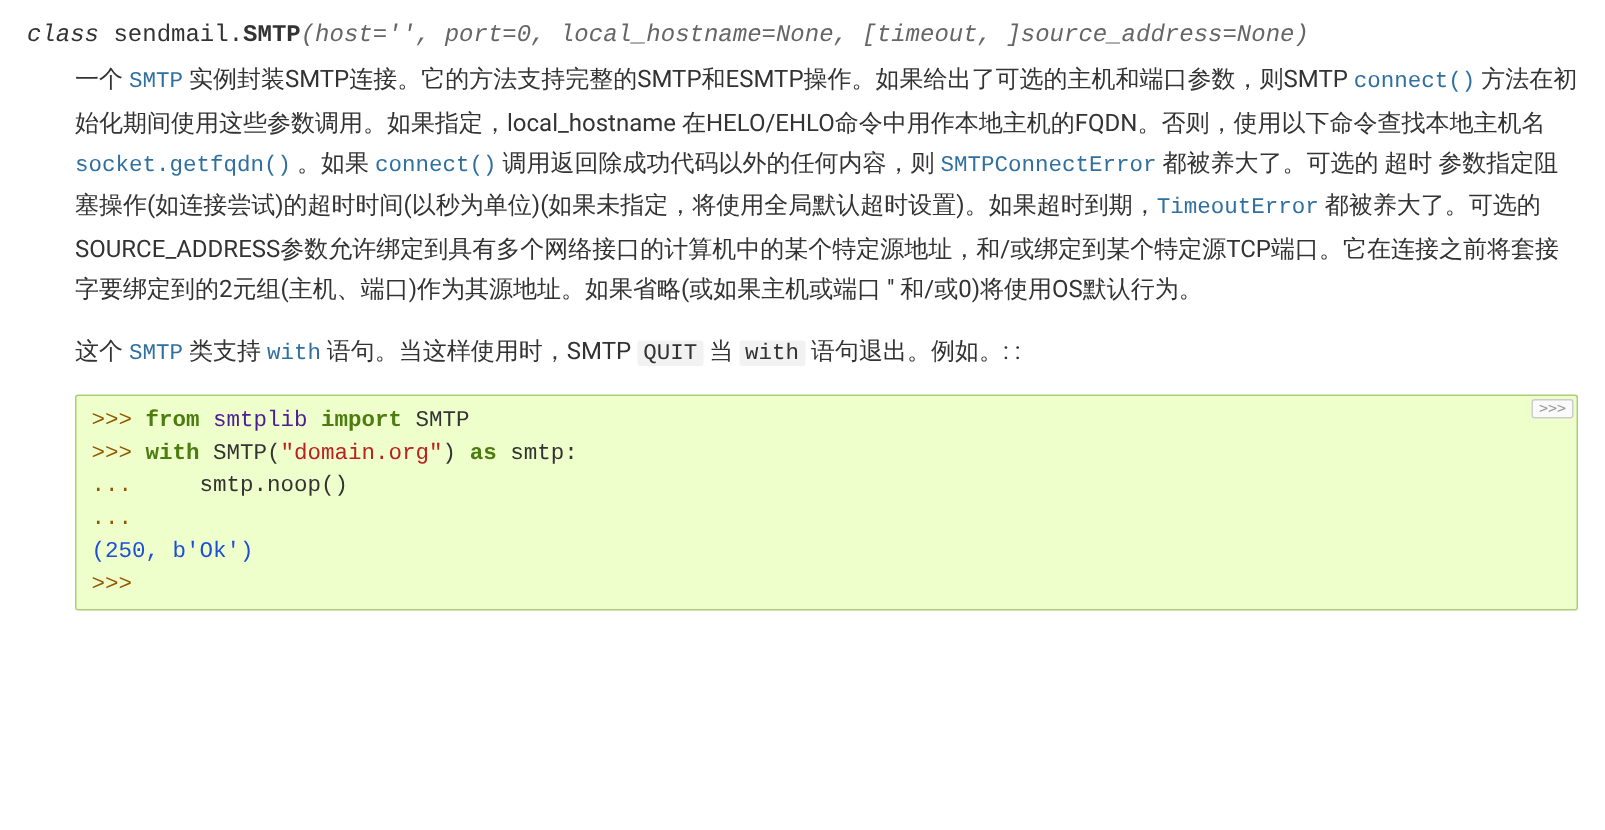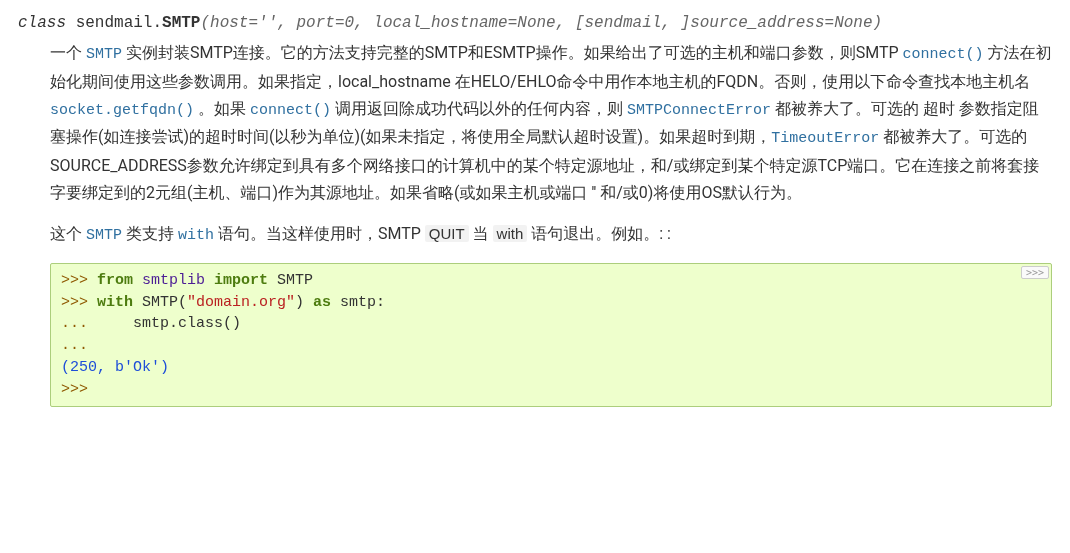--- a/index.html
+++ b/index.html
@@ -31,21 +31,21 @@
   a.xref {
     color: #3070a0;
     text-decoration: none;
     font-family: "Consolas","Courier New",monospace;
     font-size: 15px;
   }
   .paramname {
   }
   code.inline {
     background: #f2f2f2;
-    font-family: Liberation Sans, sans-serif;
+    font-family: Liberation Mono, monospace;
     padding: 0 4px;
     border-radius: 2px;
     font-size: 15px;
   }
   .codeblock-wrap {
     position: relative;
     margin-top: 12px;
   }
   .codeblock {
     background: #eeffcc;
@@ -76,37 +76,37 @@
     color: #999;
     cursor: pointer;
     font-family: monospace;
   }
 </style>
 </head>
 <body>
 
 <div class="signature">
   <span class="keyword">class</span>
-  <span class="name">sendmail.</span><span class="classname name">SMTP</span><span class="params">(host='', port=0, local_hostname=None, [sendmail, ]source_address=None)</span>
+  <span class="name">sendmail.</span><span class="classname name">SMTP</span><span class="params">(host='', port=0, local_hostname=None, [timeout, ]source_address=None)</span>
 </div>
 
 <div class="body-block">
 
   <p>
     <span>一个 </span><a class="xref" href="#">SMTP</a><span> 实例封装SMTP连接。它的方法支持完整的SMTP和ESMTP操作。如果给出了可选的主机和端口参数，则SMTP </span><a class="xref" href="#">connect()</a><span> 方法在初始化期间使用这些参数调用。如果指定，</span><span class="paramname">local_hostname</span><span> 在HELO/EHLO命令中用作本地主机的FQDN。否则，使用以下命令查找本地主机名 </span><a class="xref" href="#">socket.getfqdn()</a><span> 。如果 </span><a class="xref" href="#">connect()</a><span> 调用返回除成功代码以外的任何内容，则 </span><a class="xref" href="#">SMTPConnectError</a><span> 都被养大了。可选的 </span><span class="paramname">超时</span><span> 参数指定阻塞操作(如连接尝试)的超时时间(以秒为单位)(如果未指定，将使用全局默认超时设置)。如果超时到期，</span><a class="xref" href="#">TimeoutError</a><span> 都被养大了。可选的SOURCE_ADDRESS参数允许绑定到具有多个网络接口的计算机中的某个特定源地址，和/或绑定到某个特定源TCP端口。它在连接之前将套接字要绑定到的2元组(主机、端口)作为其源地址。如果省略(或如果主机或端口 '' 和/或0)将使用OS默认行为。</span>
   </p>
 
 
   <p>
     <span>这个 </span><a class="xref" href="#">SMTP</a><span> 类支持 </span><a class="xref" href="#">with</a><span> 语句。当这样使用时，SMTP </span><code class="inline">QUIT</code><span> 当 </span><code class="inline">with</code><span> 语句退出。例如。: :</span>
   </p>
 
   <div class="codeblock-wrap">
     <button class="copy-btn">&gt;&gt;&gt;</button>
     <div class="codeblock"><span class="prompt">&gt;&gt;&gt; </span><span class="kw">from</span><span class="nm"> smtplib </span><span class="kw">import</span><span> SMTP</span>
 <span class="prompt">&gt;&gt;&gt; </span><span class="kw">with</span><span> SMTP(</span><span class="str">"domain.org"</span><span>) </span><span class="kw">as</span><span> smtp:</span>
-<span class="prompt">... </span><span>    smtp.class()</span>
+<span class="prompt">... </span><span>    smtp.noop()</span>
 <span class="prompt">...</span>
 <span class="out">(250, b'Ok')</span>
 <span class="prompt">&gt;&gt;&gt;</span></div>
   </div>
 
 </div>
 
 </body></html>

